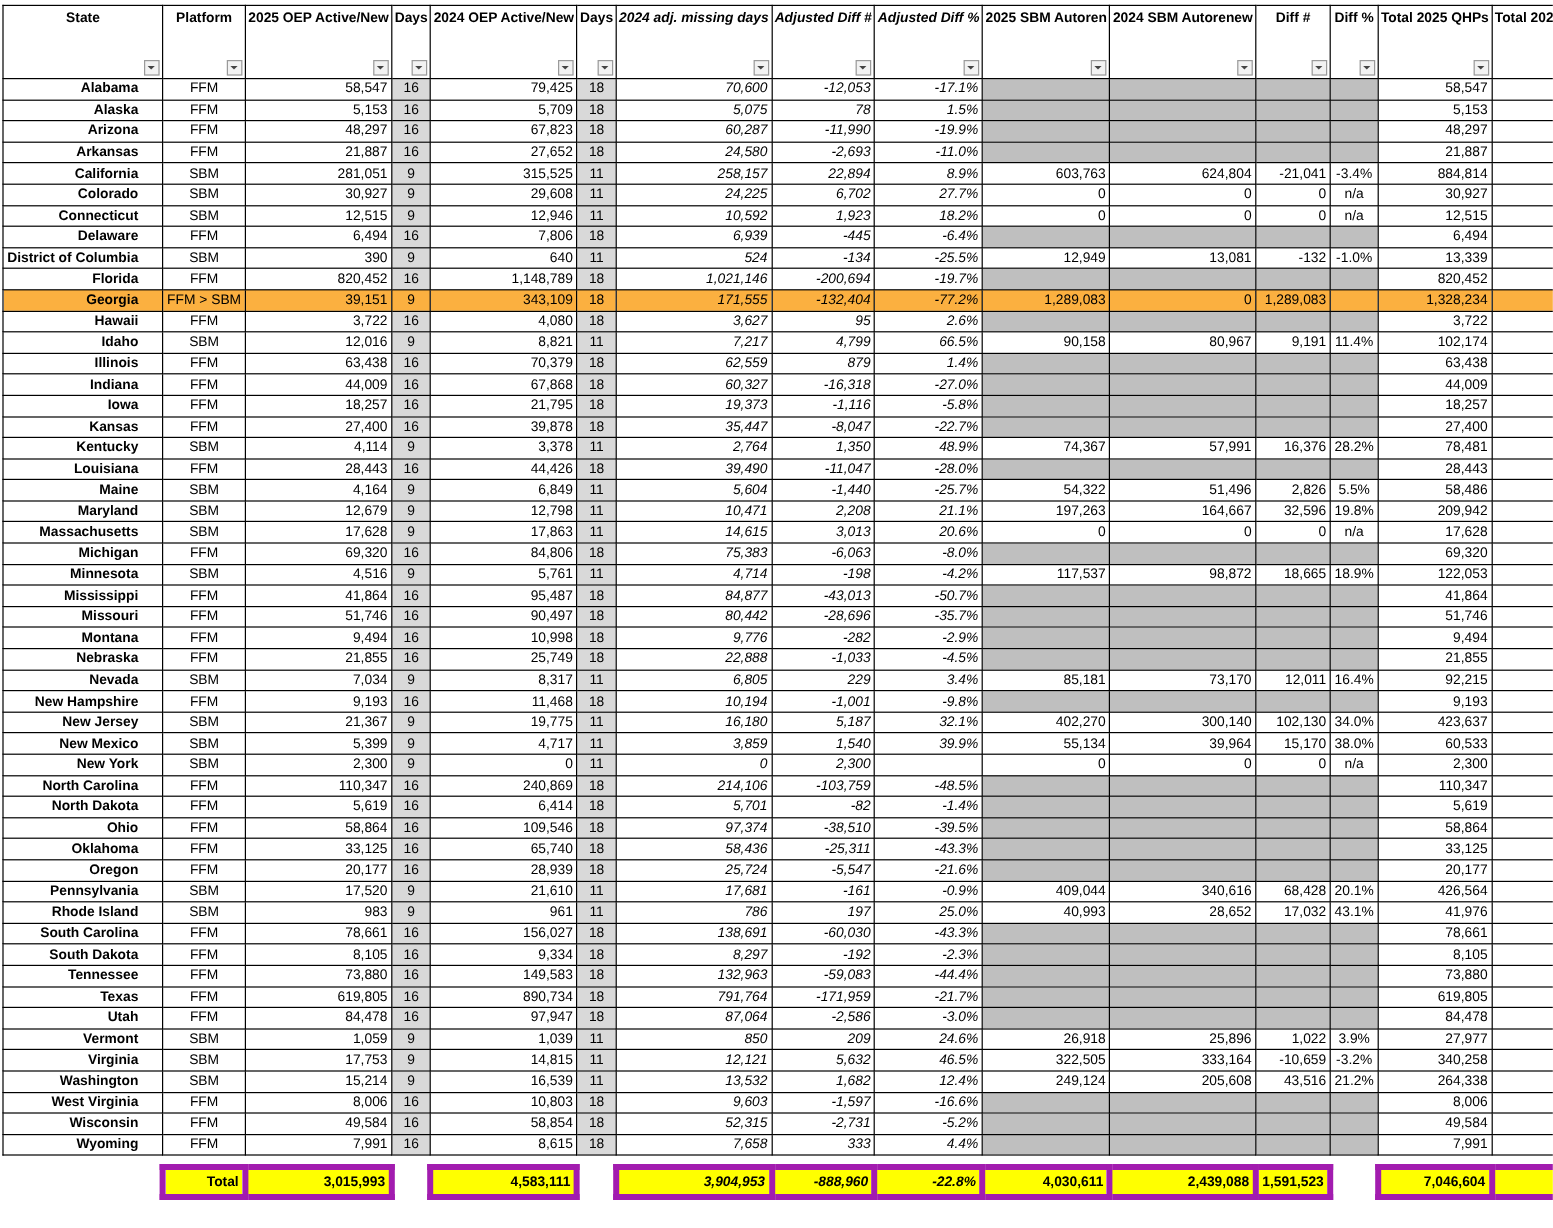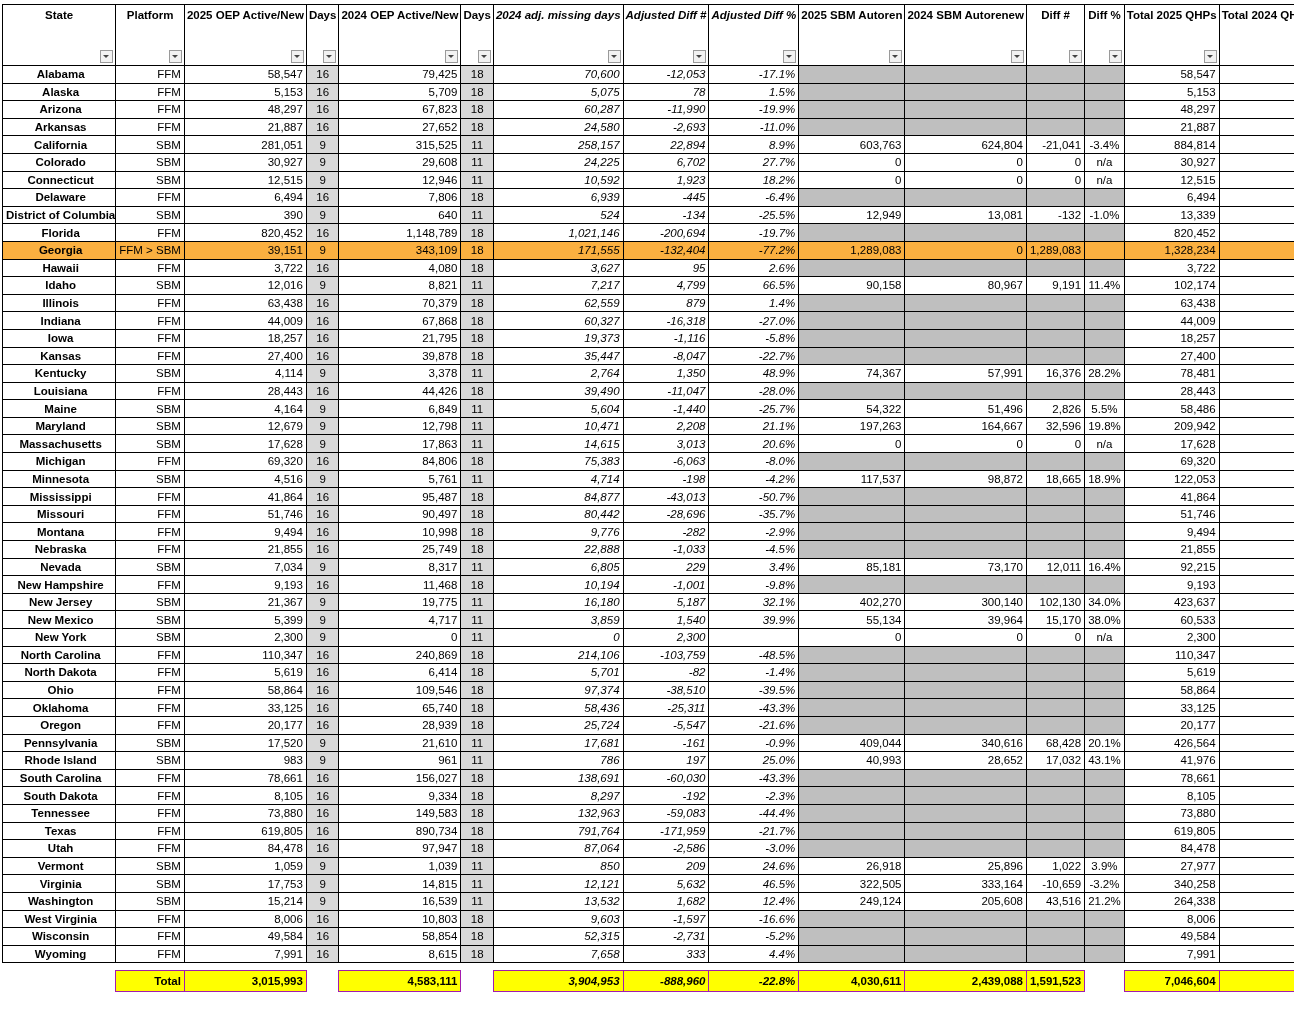--- a/index.html
+++ b/index.html
@@ -7,30 +7,30 @@
   #sheet{width:1294px;height:1023px;position:relative;overflow:hidden;padding:4px 2px 0 2px;box-sizing:border-box;}
   table{border-collapse:collapse;table-layout:fixed;font-size:11.5px;}
   th,td{border:1px solid #000;padding:0 3px;height:16.6px;line-height:16px;white-space:nowrap;overflow:hidden;}
   thead th{background:#ffffff;font-weight:bold;text-align:center;vertical-align:middle;font-size:11.5px;padding:2px 2px;}
   .hdr-italic{font-style:italic;}
   .filt{display:inline-block;width:11px;height:11px;border:1px solid #9a9a9a;background:#f2f2f2;position:relative;vertical-align:bottom;margin-left:2px;}
   .filt:after{content:"";position:absolute;left:2px;top:4px;border-left:3px solid transparent;border-right:3px solid transparent;border-top:3px solid #444;}
   .hdr-inner{display:flex;flex-direction:column;align-items:center;justify-content:space-between;height:100%;}
   .hdr-txt{display:block;}
   .hdr-filt-row{width:100%;text-align:right;margin-top:1px;}
-  td.state{text-align:center;font-weight:bold;padding-right:0;}
-  td.plat{text-align:right;}
+  td.state{text-align:right;font-weight:bold;padding-right:20px;}
+  td.plat{text-align:center;}
   td.num{text-align:right;}
   td.numi{text-align:right;font-style:italic;}
   td.ctr{text-align:center;}
   .grey{background:#bfbfbf;}
   .lgrey{background:#d9d9d9;}
   .hl-row td{background:#fbb040 !important;}
   .yellow{background:#ffff00;}
-  tfoot td{border:1px solid #a21caf;height:20px;font-weight:bold;}
+  tfoot td{border:5px solid #a21caf;height:20px;font-weight:bold;}
   .no-border{border:none !important;background:#fff !important;}
   .spacer-row td{border:none;height:7px;background:#fff;}
 </style>
 </head>
 <body>
 
 <div id="sheet">
   <table id="grid">
     <colgroup>
       <col style="width:135px">

